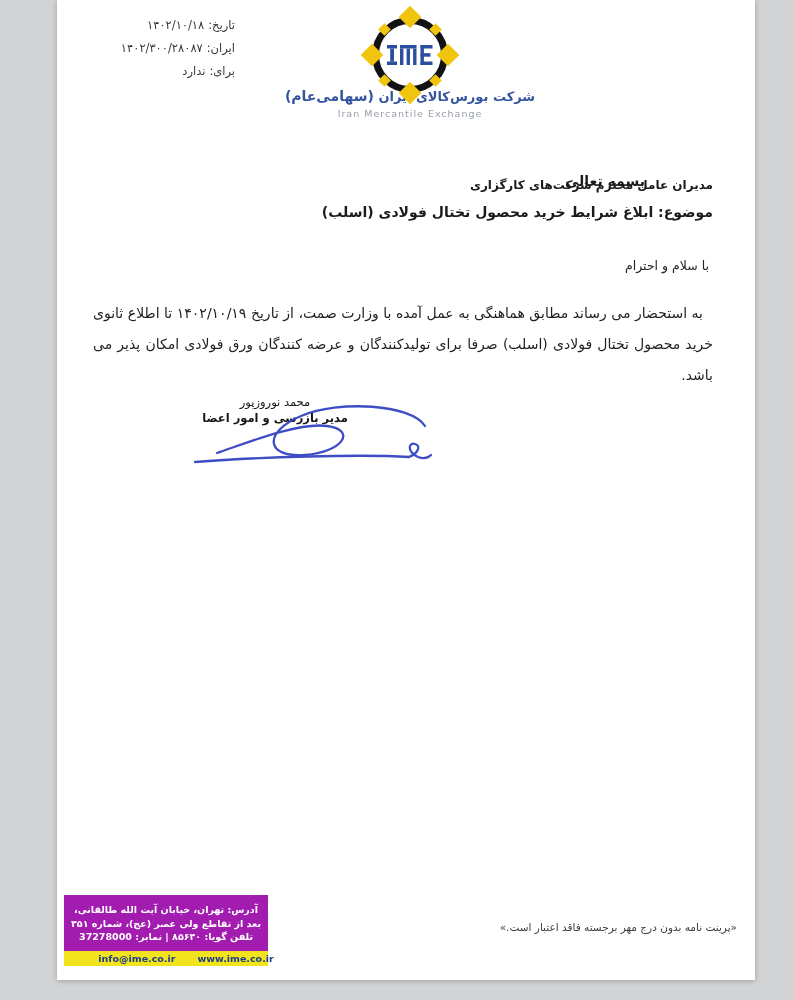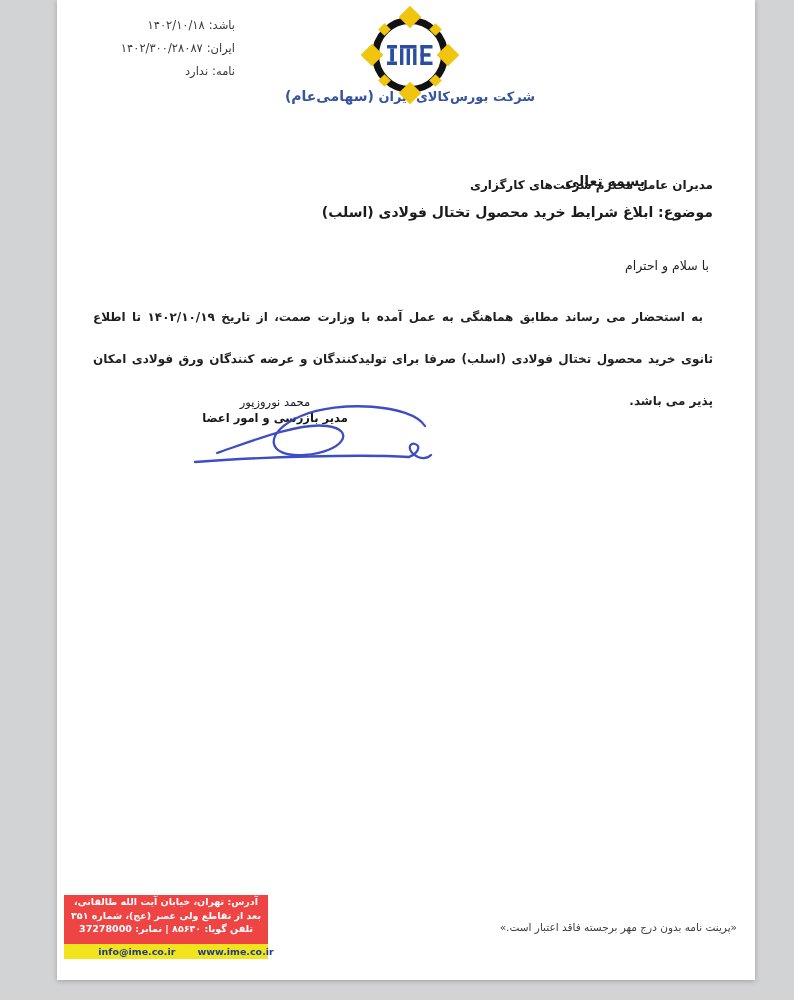--- a/index.html
+++ b/index.html
@@ -32,48 +32,48 @@
     font-weight:bold;font-size:13px;color:#34549f;white-space:nowrap;}
   .company-fa .suffix{font-size:14px;margin-top:6px;}
   .company-en{position:absolute;top:108px;left:203px;width:300px;text-align:center;
     font-size:9.5px;color:#99a0ab;letter-spacing:1px;}
   
   .besmele{position:absolute;top:145px;right:110px;direction:rtl;font-weight:bold;font-size:14px;color:#1c1c1c;margin-top:28px;}
   .recipient{position:absolute;top:178px;right:42px;direction:rtl;font-weight:bold;font-size:12px;color:#1b1b1b;}
   .subject{position:absolute;top:204px;right:42px;direction:rtl;font-weight:bold;font-size:14px;color:#1b1b1b;}
   .salutation{position:absolute;top:258px;right:46px;direction:rtl;font-size:12.5px;color:#222;}
   .body-par{position:absolute;top:284px;right:42px;width:620px;direction:rtl;text-align:justify;
-    font-size:12px;line-height:42px;color:#1f1f1f;text-indent:10px;font-weight:bold;}
+    font-size:14px;line-height:31px;color:#1f1f1f;text-indent:10px;}
   
   .sig-block{position:absolute;top:394px;left:128px;width:180px;text-align:center;direction:rtl;z-index:1;}
   .sig-name{font-weight:normal;font-size:11.5px;color:#161616;line-height:16px;}
   .sig-title{font-weight:bold;font-size:11.5px;color:#161616;line-height:16px;}
   .sig-svg{position:absolute;top:396px;left:130px;z-index:2;}
   
   .footer-note{position:absolute;top:921px;right:18px;direction:rtl;font-size:10.5px;color:#3c3c3c;}
   .footer-box{position:absolute;left:7px;top:895px;width:204px;}
-  .footer-blue{background:#ef4444;color:#ffffff;direction:rtl;text-align:center;
-    font-size:9.5px;font-weight:bold;line-height:13.5px;padding:0 5px 4px;box-sizing:border-box;height:49px;}
+  .footer-blue{background:#a21caf;color:#ffffff;direction:rtl;text-align:center;
+    font-size:9.5px;font-weight:bold;line-height:13.5px;padding:8px 5px 4px;box-sizing:border-box;height:56px;}
   .footer-yellow{background:#f2e41c;height:15px;display:flex;justify-content:center;gap:22px;align-items:flex-start;padding-left:40px;}
   .footer-yellow a{font-size:9.5px;font-weight:bold;color:#1c3c8f;text-decoration:none;line-height:15px;}
 </style>
 </head>
 <body>
 
 <div class="page">
 
   <div class="meta">
     <div class="meta-row">
-      <span class="lbl">باشد:</span><span>۱۴۰۲/۱۰/۱۸</span>
+      <span class="lbl">تاریخ:</span><span>۱۴۰۲/۱۰/۱۸</span>
     </div>
     <div class="meta-row">
       <span class="lbl">ایران:</span><span>۱۴۰۲/۳۰۰/۲۸۰۸۷</span>
     </div>
     <div class="meta-row">
-      <span class="lbl">نامه:</span><span>ندارد</span>
+      <span class="lbl">برای:</span><span>ندارد</span>
     </div>
   </div>
 
   <div class="logo-wrap">
     <span class="diamond d-big dN"></span>
     <span class="diamond d-big dS"></span>
     <span class="diamond d-big dW"></span>
     <span class="diamond d-big dE"></span>
     <span class="diamond d-small dNE"></span>
     <span class="diamond d-small dSE"></span>
@@ -93,20 +93,21 @@
           <rect x="33.5" y="8.2" width="10" height="3.5"></rect>
           <rect x="33.5" y="16.5" width="12" height="3.5"></rect>
           <rect x="33.5" y="0" width="3.4" height="20"></rect>
       </g>
     </svg>
   </div>
   <div class="company-fa">
     <span>شرکت بورس‌کالای ایران</span>
     <span class="suffix">(سهامی‌عام)</span>
   </div>
+  <div class="company-en">Iran Mercantile Exchange</div>
 
   <div class="besmele">بسمه تعالی</div>
   <div class="recipient">مدیران عامل محترم شرکت‌های کارگزاری</div>
   <div class="subject">موضوع: ابلاغ شرایط خرید محصول تختال فولادی (اسلب)</div>
   <div class="salutation">با سلام و احترام</div>
   <p class="body-par">به استحضار می رساند مطابق هماهنگی به عمل آمده با وزارت صمت، از تاریخ ۱۴۰۲/۱۰/۱۹ تا اطلاع ثانوی خرید محصول تختال فولادی (اسلب) صرفا برای تولیدکنندگان و عرضه کنندگان ورق فولادی امکان پذیر می باشد.</p>
 
   <div class="sig-block">
     <div class="sig-name">محمد نوروزپور</div>
     <div class="sig-title">مدیر بازرسی و امور اعضا</div>

